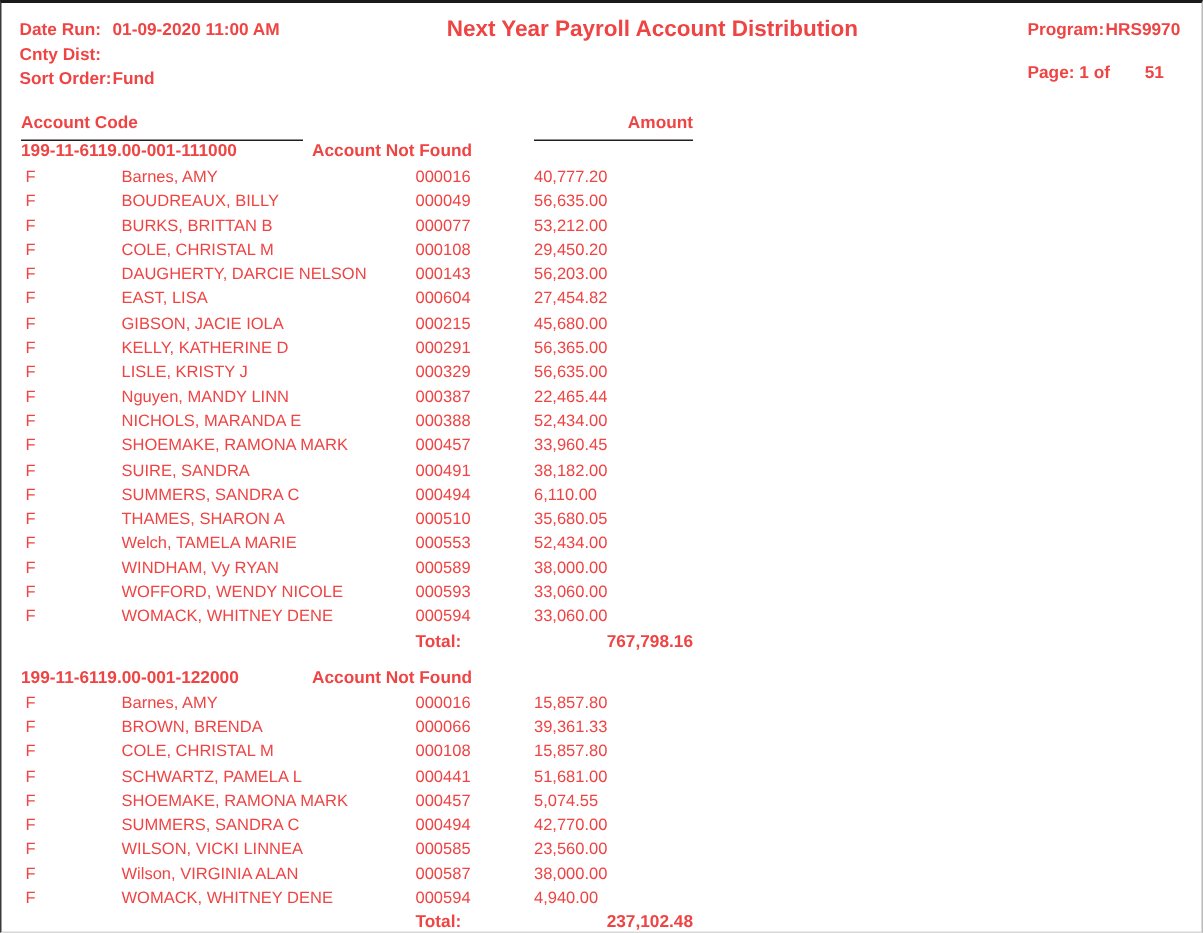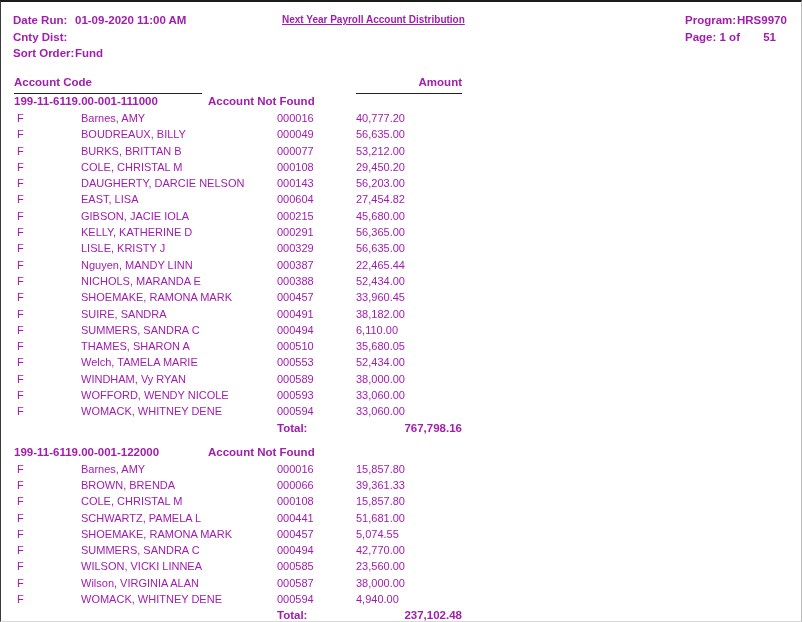--- a/index.html
+++ b/index.html
@@ -14,21 +14,21 @@
     position: relative;
     width: 802px;
     height: 622px;
     box-sizing: border-box;
     background: #ffffff;
     border-top: 2px solid #1b1b1b;
     border-left: 1px solid #3a3a3a;
     border-right: 1px solid #b9b9b9;
     border-bottom: 1px solid #d8d8d8;
     overflow: hidden;
-    color: #a21caf;
+    color: #ef4444;
   }
 
   
   .hdr {
     position: absolute;
     top: 10px;
     left: 0;
     width: 802px;
     height: 58px;
   }
@@ -47,43 +47,43 @@
   }
   .hdr-left .lbl-sort {
     display: inline-block;
     width: 62px;
   }
   .hdr-center {
     position: absolute;
     left: 281px;
     top: 0;
     width: 290px;
-    text-align: left;
-    font-size: 10px;
+    text-align: right;
+    font-size: 15px;
     font-weight: bold;
     line-height: 16.5px;
-    text-decoration: underline;
   }
   .hdr-right {
     position: absolute;
     left: 684px;
     top: 0;
     font-size: 11.5px;
     font-weight: bold;
     line-height: 16.5px;
     white-space: nowrap;
   }
   .hdr-right .r-lbl {
     display: inline-block;
     width: 52px;
   }
   .hdr-right .pg-num {
     display: inline-block;
     width: 36px;
     text-align: right;
+    margin-top: 12px;
   }
 
   
   .colhdr {
     position: absolute;
     top: 74px;
     left: 0;
     width: 802px;
     height: 18px;
     font-size: 11.5px;

